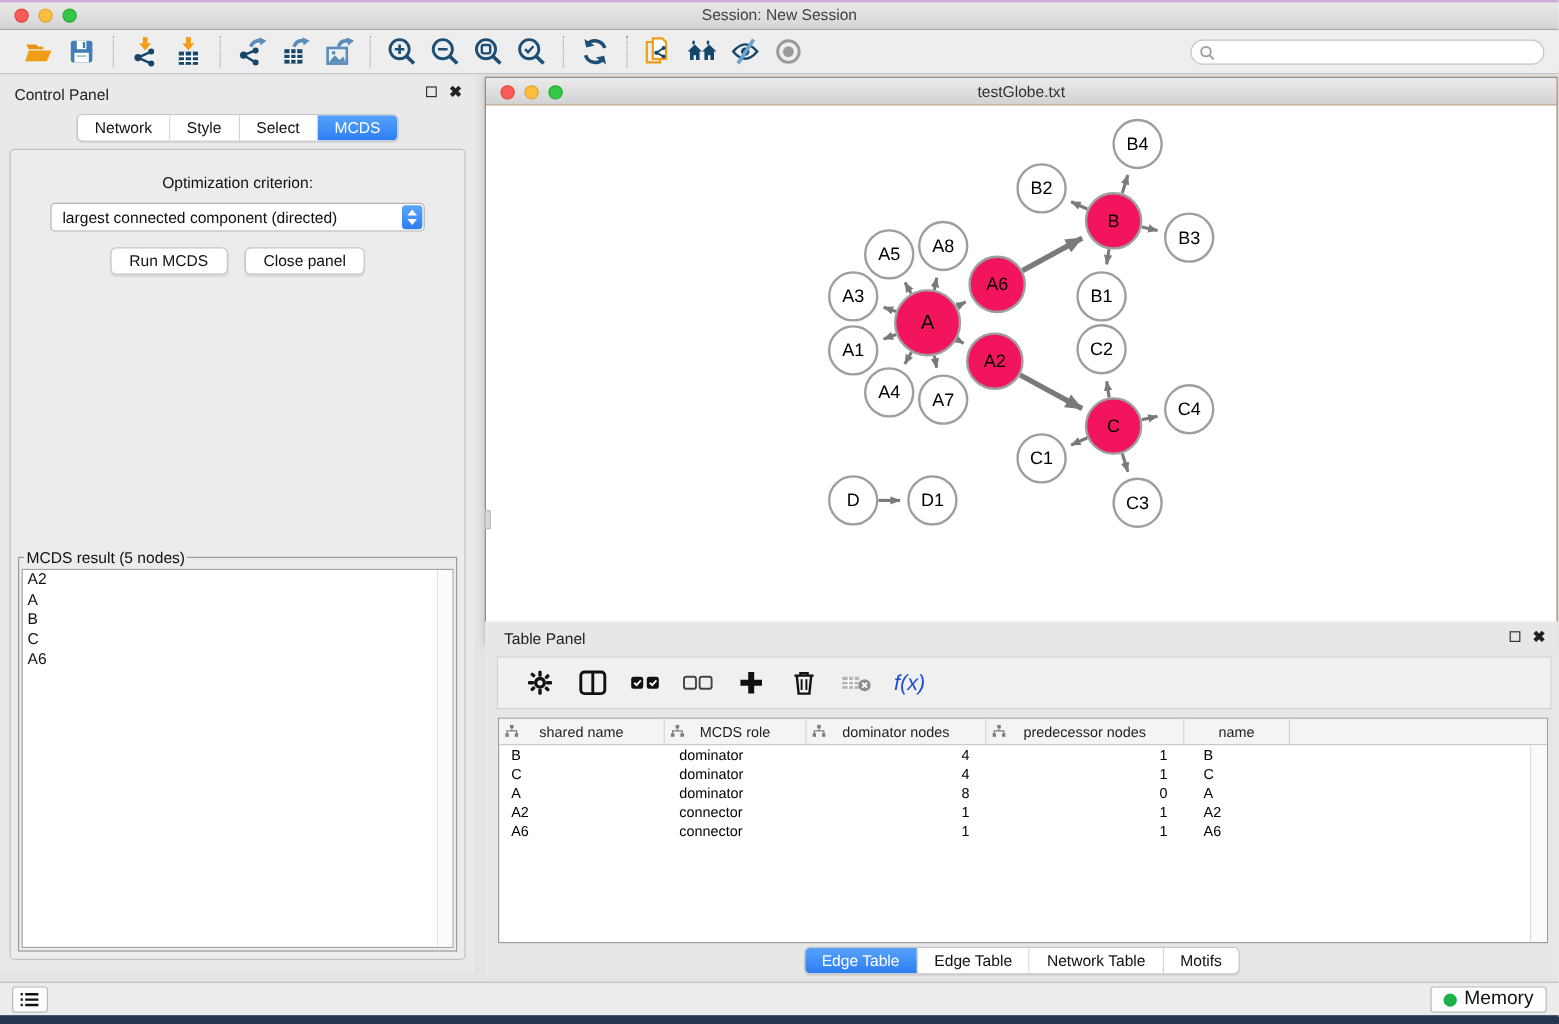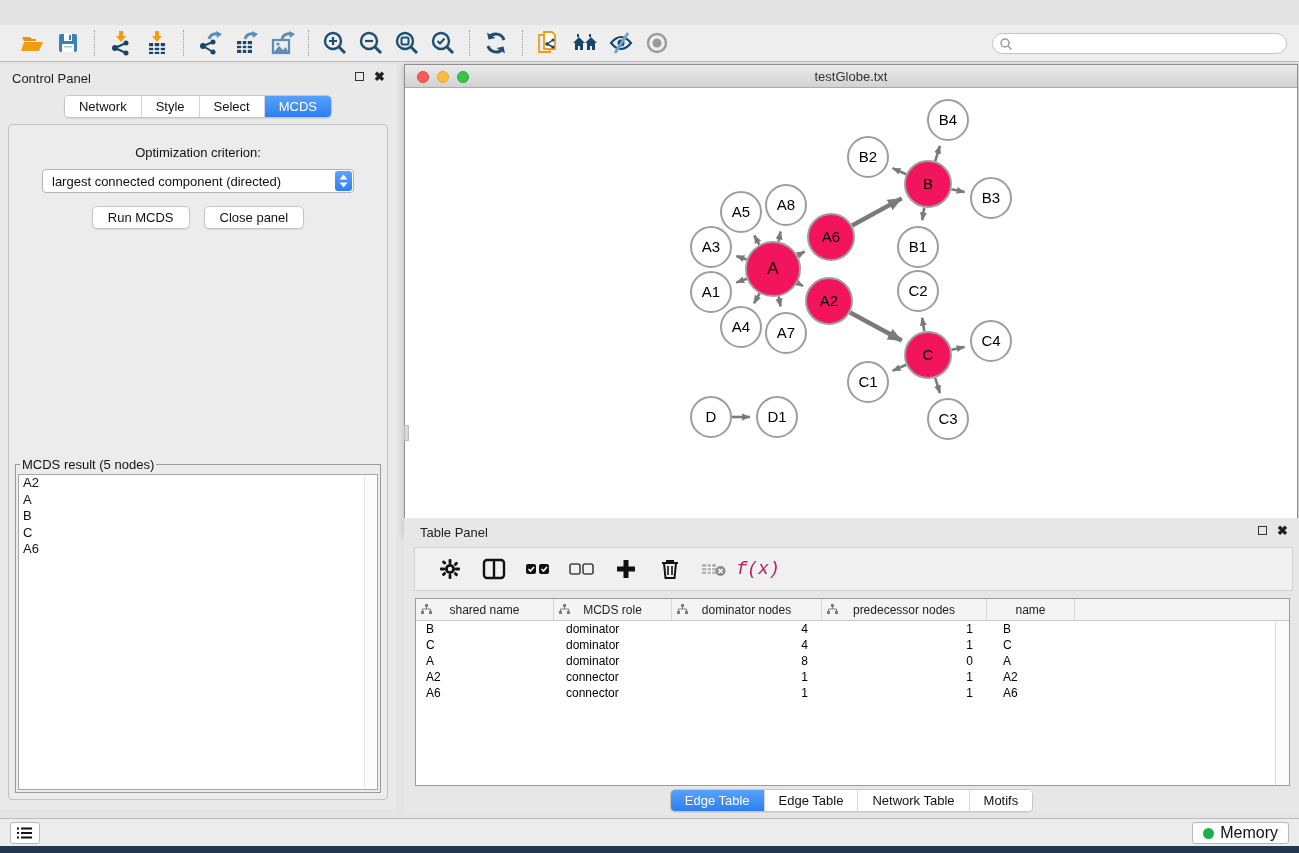--- a/index.html
+++ b/index.html
@@ -69,21 +69,21 @@
   .grip-left { position:absolute; left:-1px; top:360px; width:5px; height:16px; background:#d9d9d9; border:1px solid #bbb; }
   .grip-bottom { position:absolute; left:444px; bottom:-1px; width:16px; height:5px; background:#d9d9d9; border:1px solid #bbb; }
   .resize-corner { position:absolute; right:2px; bottom:2px; width:12px; height:12px;
     background:repeating-linear-gradient(135deg, transparent 0 2px, #a9a9a9 2px 3px); cursor:nwse-resize; }
 
   
   .table-panel { position:absolute; left:404px; top:456px; width:895px; height:297px; background:#e7e7e7; }
   .tp-toolbar { position:absolute; left:10px; right:6px; top:29px; height:44px; background:#f0f0f0;
     border:1px solid #d2d2d2; display:flex; align-items:center; gap:10px; padding-left:18px; }
   .tp-btn { width:34px; height:32px; display:flex; align-items:center; justify-content:center; cursor:pointer; }
-  .fx { font-family:Liberation Mono, monospace; font-style:italic; font-size:18px; color:#be185d; }
+  .fx { font-family:Liberation Sans, sans-serif; font-style:italic; font-size:18px; color:#1d4ed8; }
   .data-table { position:absolute; left:11px; right:9px; top:80px; bottom:29px; background:#fff; border:1px solid #9c9c9c; }
   .dt-head { display:flex; height:22px; background:#f4f4f4; border-bottom:1px solid #c9c9c9; }
   .dt-hcell { position:relative; border-right:1px solid #d6d6d6; font-size:12px; color:#222;
     display:flex; align-items:center; justify-content:center; cursor:pointer; }
   .dt-hcell .hicon { position:absolute; left:5px; top:5px; }
   .dt-body { position:absolute; left:0; right:14px; top:22px; bottom:0; overflow:hidden; }
   .dt-row { display:flex; height:16px; cursor:pointer; }
   .dt-cell { font-size:12px; color:#000; line-height:16px; white-space:nowrap; overflow:hidden; }
   .dt-scroll { position:absolute; right:0; top:22px; bottom:0; width:14px; background:#fbfbfb; border-left:1px solid #ddd; }
   .tp-tabs { position:absolute; left:0; right:0; bottom:3px; display:flex; justify-content:center; }
@@ -97,20 +97,28 @@
   .memory-dot { width:11px; height:11px; border-radius:50%; background:#1faf4a; }
   .deskstrip { position:absolute; left:0; top:846px; width:100%; height:7px; background:#24364f; }
 
   svg text { font-family:"Liberation Sans", sans-serif; }
 </style>
 </head>
 <body>
 
 <div class="app">
 
+  <div class="titlebar">
+    <div class="tl-group">
+      <div class="tl red"></div>
+      <div class="tl yellow"></div>
+      <div class="tl green"></div>
+    </div>
+    <div class="win-title">Session: New Session</div>
+  </div>
 
   <div class="toolbar">
     <div class="tb-btn">
       <svg width="26" height="26" viewBox="0 0 26 26">
           <path d="M3 7h8l2 2h4v2H5z" fill="#e8920e"></path>
           <path d="M2 21l3-9h19l-4 9z" fill="#ef9d14"></path>
         </svg>
     </div>
     <div class="tb-btn">
       <svg width="26" height="26" viewBox="0 0 26 26">

